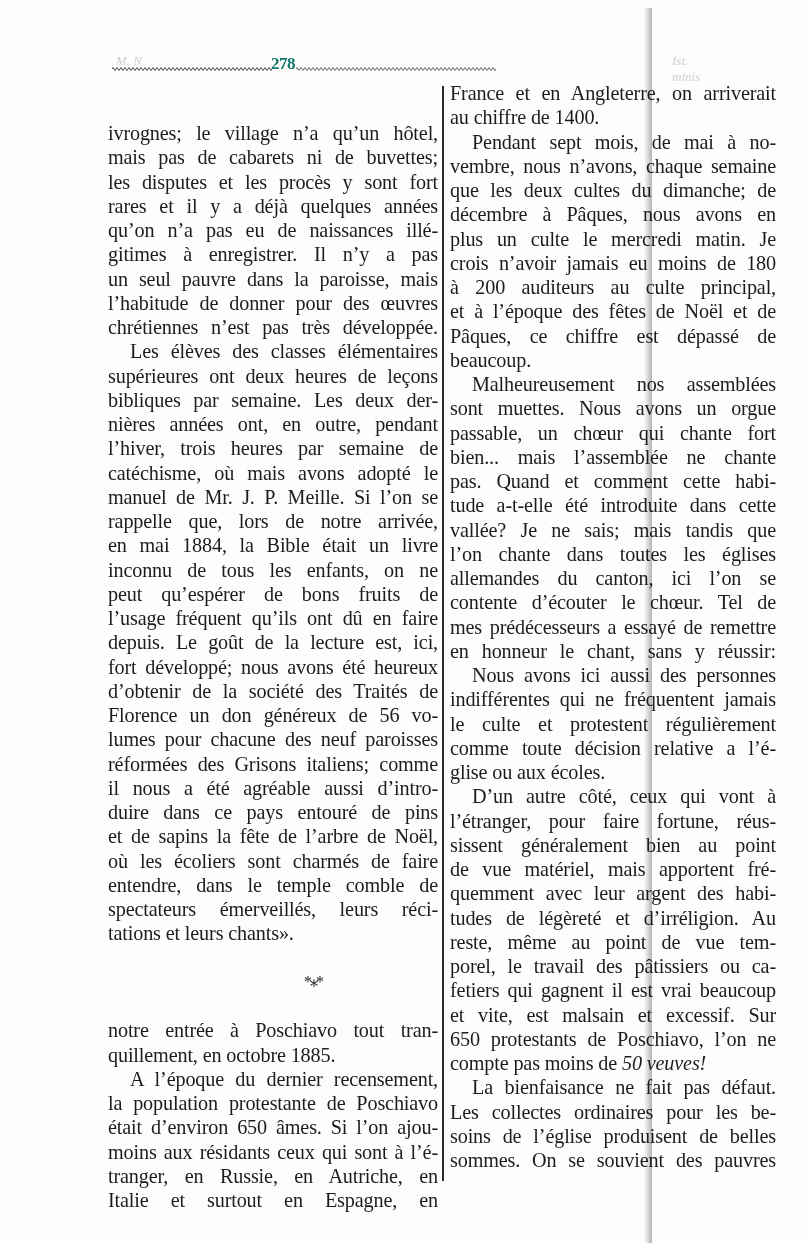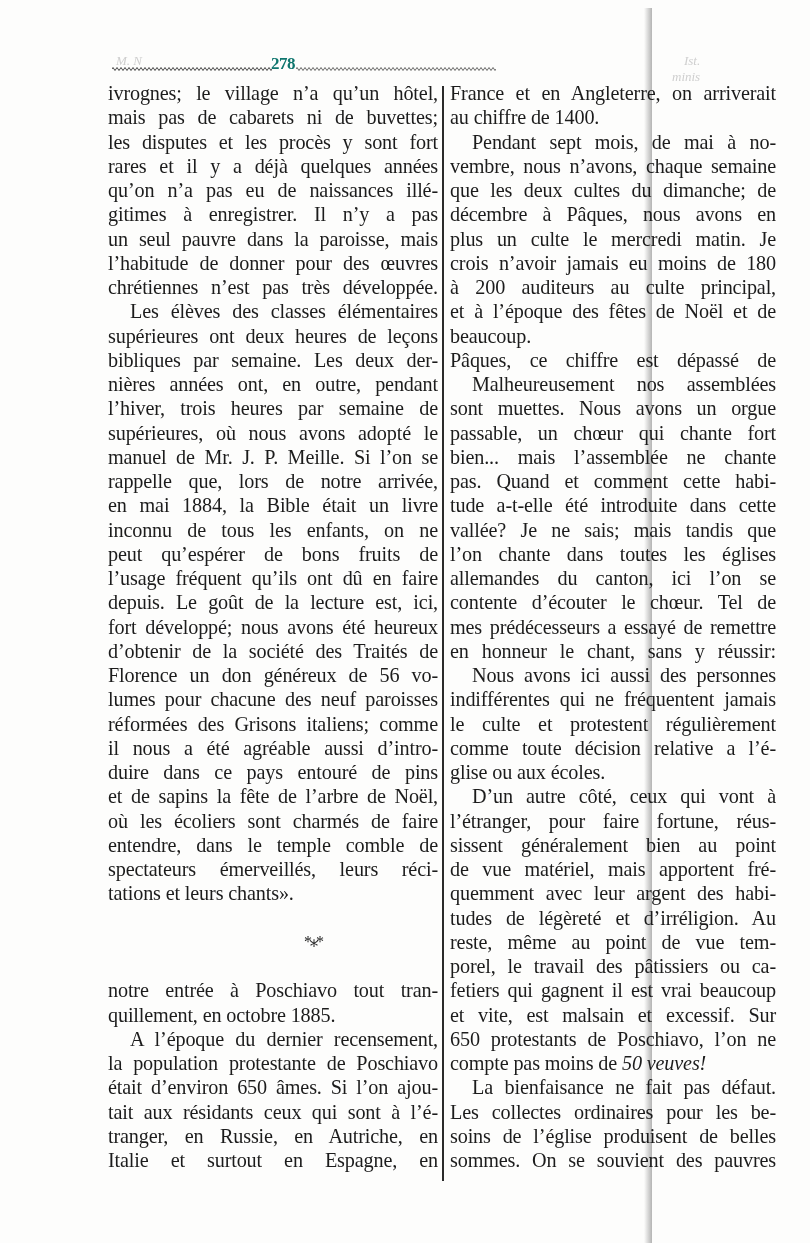--- a/index.html
+++ b/index.html
@@ -48,31 +48,31 @@
       color: #0f766e;
     }
     .faded-mark {
       position: absolute;
       top: 45px;
       font-size: 13px;
       color: #cfcfcf;
       font-style: italic;
     }
     .faded-mark.left { left: 116px; }
-    .faded-mark.right { left: 672px; text-align: right; }
+    .faded-mark.right { left: 672px; }
 
     .col {
       position: absolute;
       top: 73px;
       font-size: 20.2px;
       line-height: 24.25px;
       text-align: justify;
       letter-spacing: -0.15px;
     }
-    .col.left { left: 108px; width: 330px; }
+    .col.left { left: 108px; width: 330px; margin-top: 40px; }
     .col.right { left: 450px; width: 326px; }
     .line {
       display: block;
       white-space: nowrap;
       text-align: justify;
       text-align-last: justify;
       height: 24.25px;
     }
     .line.short { text-align-last: left; }
     .line.ind { padding-left: 22px; }
@@ -127,21 +127,21 @@
     <span class="line">qu’on n’a pas eu de naissances illé-</span>
     <span class="line">gitimes à enregistrer. Il n’y a pas</span>
     <span class="line">un seul pauvre dans la paroisse, mais</span>
     <span class="line">l’habitude de donner pour des œuvres</span>
     <span class="line">chrétiennes n’est pas très développée.</span>
     <span class="line ind" style="width:308px;">Les élèves des classes élémentaires</span>
     <span class="line">supérieures ont deux heures de leçons</span>
     <span class="line">bibliques par semaine. Les deux der-</span>
     <span class="line">nières années ont, en outre, pendant</span>
     <span class="line">l’hiver, trois heures par semaine de</span>
-    <span class="line">supérieures, où nous avons adopté le</span>
+    <span class="line">catéchisme, où mais avons adopté le</span>
     <span class="line">manuel de Mr. J. P. Meille. Si l’on se</span>
     <span class="line">rappelle que, lors de notre arrivée,</span>
     <span class="line">en mai 1884, la Bible était un livre</span>
     <span class="line">inconnu de tous les enfants, on ne</span>
     <span class="line">peut qu’espérer de bons fruits de</span>
     <span class="line">l’usage fréquent qu’ils ont dû en faire</span>
     <span class="line">depuis. Le goût de la lecture est, ici,</span>
     <span class="line">fort développé; nous avons été heureux</span>
     <span class="line">d’obtenir de la société des Traités de</span>
     <span class="line">Florence un don généreux de 56 vo-</span>
@@ -157,38 +157,38 @@
 
     <span class="gap"></span>
     <span class="asterism">*⁎*</span>
     <span class="gap"></span>
 
     <span class="line">notre entrée à Poschiavo tout tran-</span>
     <span class="line short">quillement, en octobre 1885.</span>
     <span class="line ind" style="width:308px;">A l’époque du dernier recensement,</span>
     <span class="line">la population protestante de Poschiavo</span>
     <span class="line">était d’environ 650 âmes. Si l’on ajou-</span>
-    <span class="line">tait aux résidants ceux qui sont à l’é-</span>
+    <span class="line">moins aux résidants ceux qui sont à l’é-</span>
     <span class="line">tranger, en Russie, en Autriche, en</span>
     <span class="line">Italie et surtout en Espagne, en</span>
   </div>
 
   <div class="col right">
     <span class="line">France et en Angleterre, on arriverait</span>
     <span class="line short">au chiffre de 1400.</span>
     <span class="line ind" style="width:304px;">Pendant sept mois, de mai à no-</span>
     <span class="line">vembre, nous n’avons, chaque semaine</span>
     <span class="line">que les deux cultes du dimanche; de</span>
     <span class="line">décembre à Pâques, nous avons en</span>
     <span class="line">plus un culte le mercredi matin. Je</span>
     <span class="line">crois n’avoir jamais eu moins de 180</span>
     <span class="line">à 200 auditeurs au culte principal,</span>
     <span class="line">et à l’époque des fêtes de Noël et de</span>
+    <span class="line">Pâques, ce chiffre est dépassé de</span>
     <span class="line short">beaucoup.</span>
-    <span class="line">Pâques, ce chiffre est dépassé de</span>
     <span class="line ind" style="width:304px;">Malheureusement nos assemblées</span>
     <span class="line">sont muettes. Nous avons un orgue</span>
     <span class="line">passable, un chœur qui chante fort</span>
     <span class="line">bien... mais l’assemblée ne chante</span>
     <span class="line">pas. Quand et comment cette habi-</span>
     <span class="line">tude a-t-elle été introduite dans cette</span>
     <span class="line">vallée? Je ne sais; mais tandis que</span>
     <span class="line">l’on chante dans toutes les églises</span>
     <span class="line">allemandes du canton, ici l’on se</span>
     <span class="line">contente d’écouter le chœur. Tel de</span>

